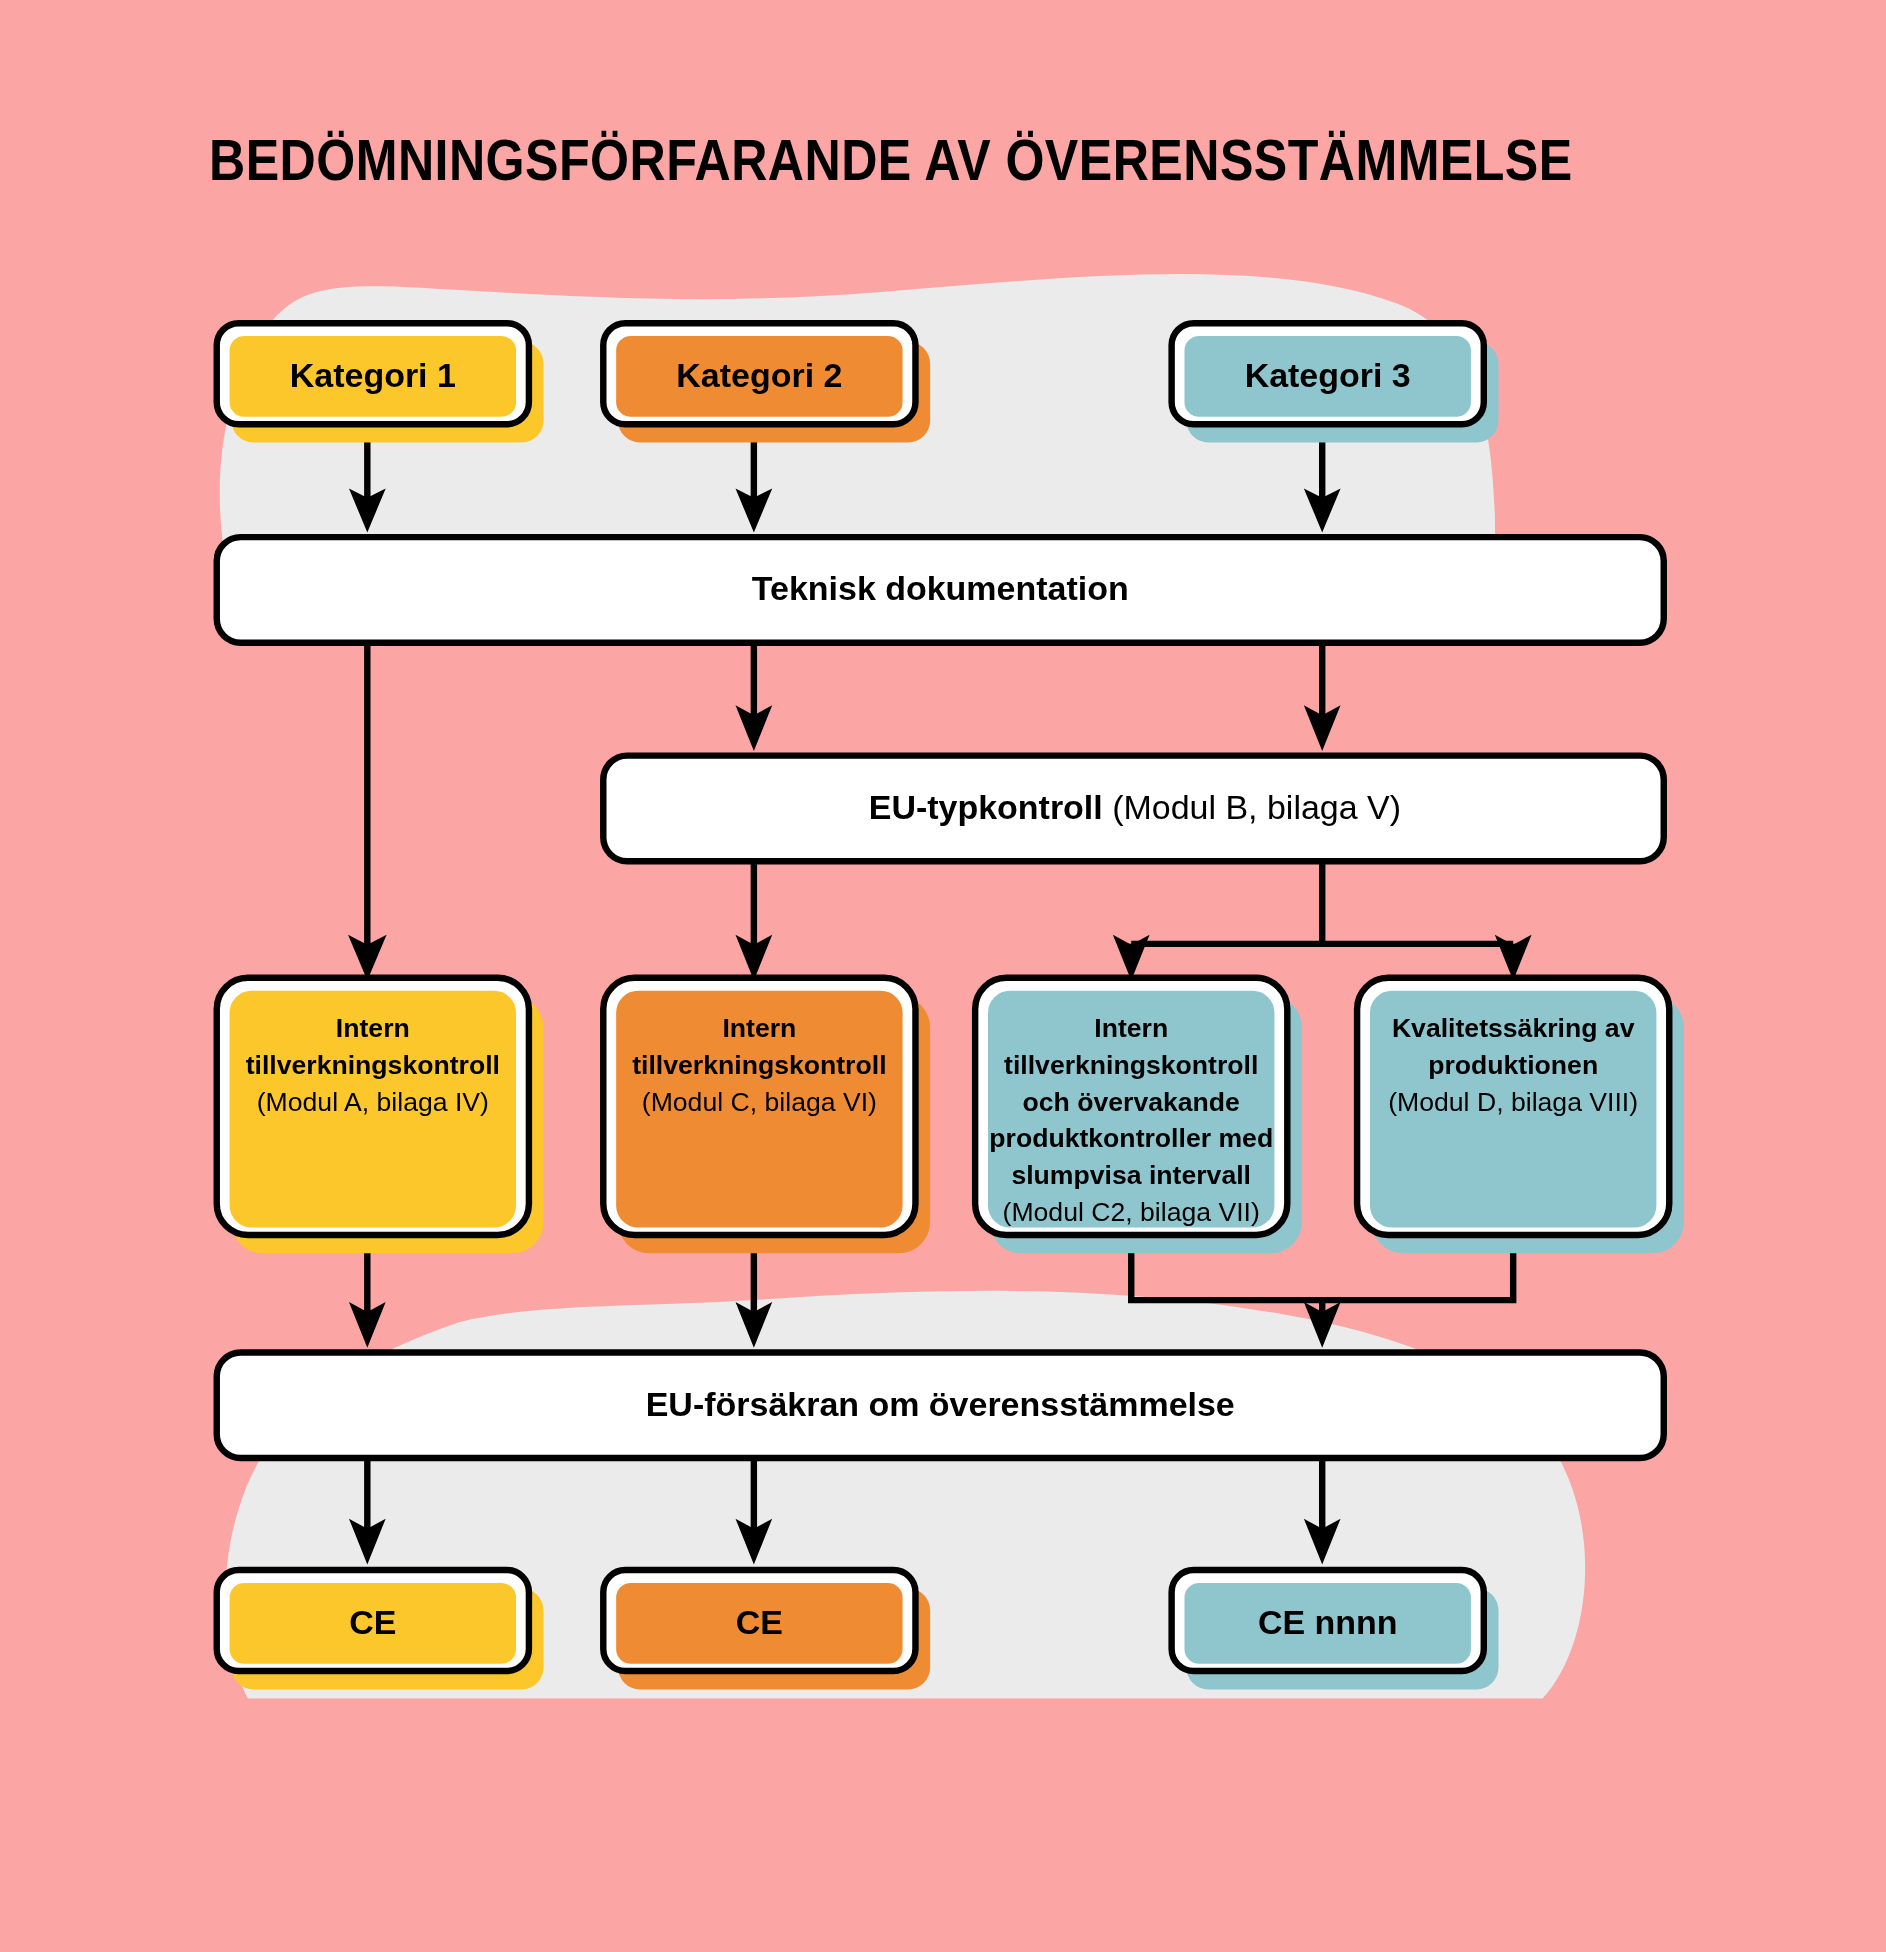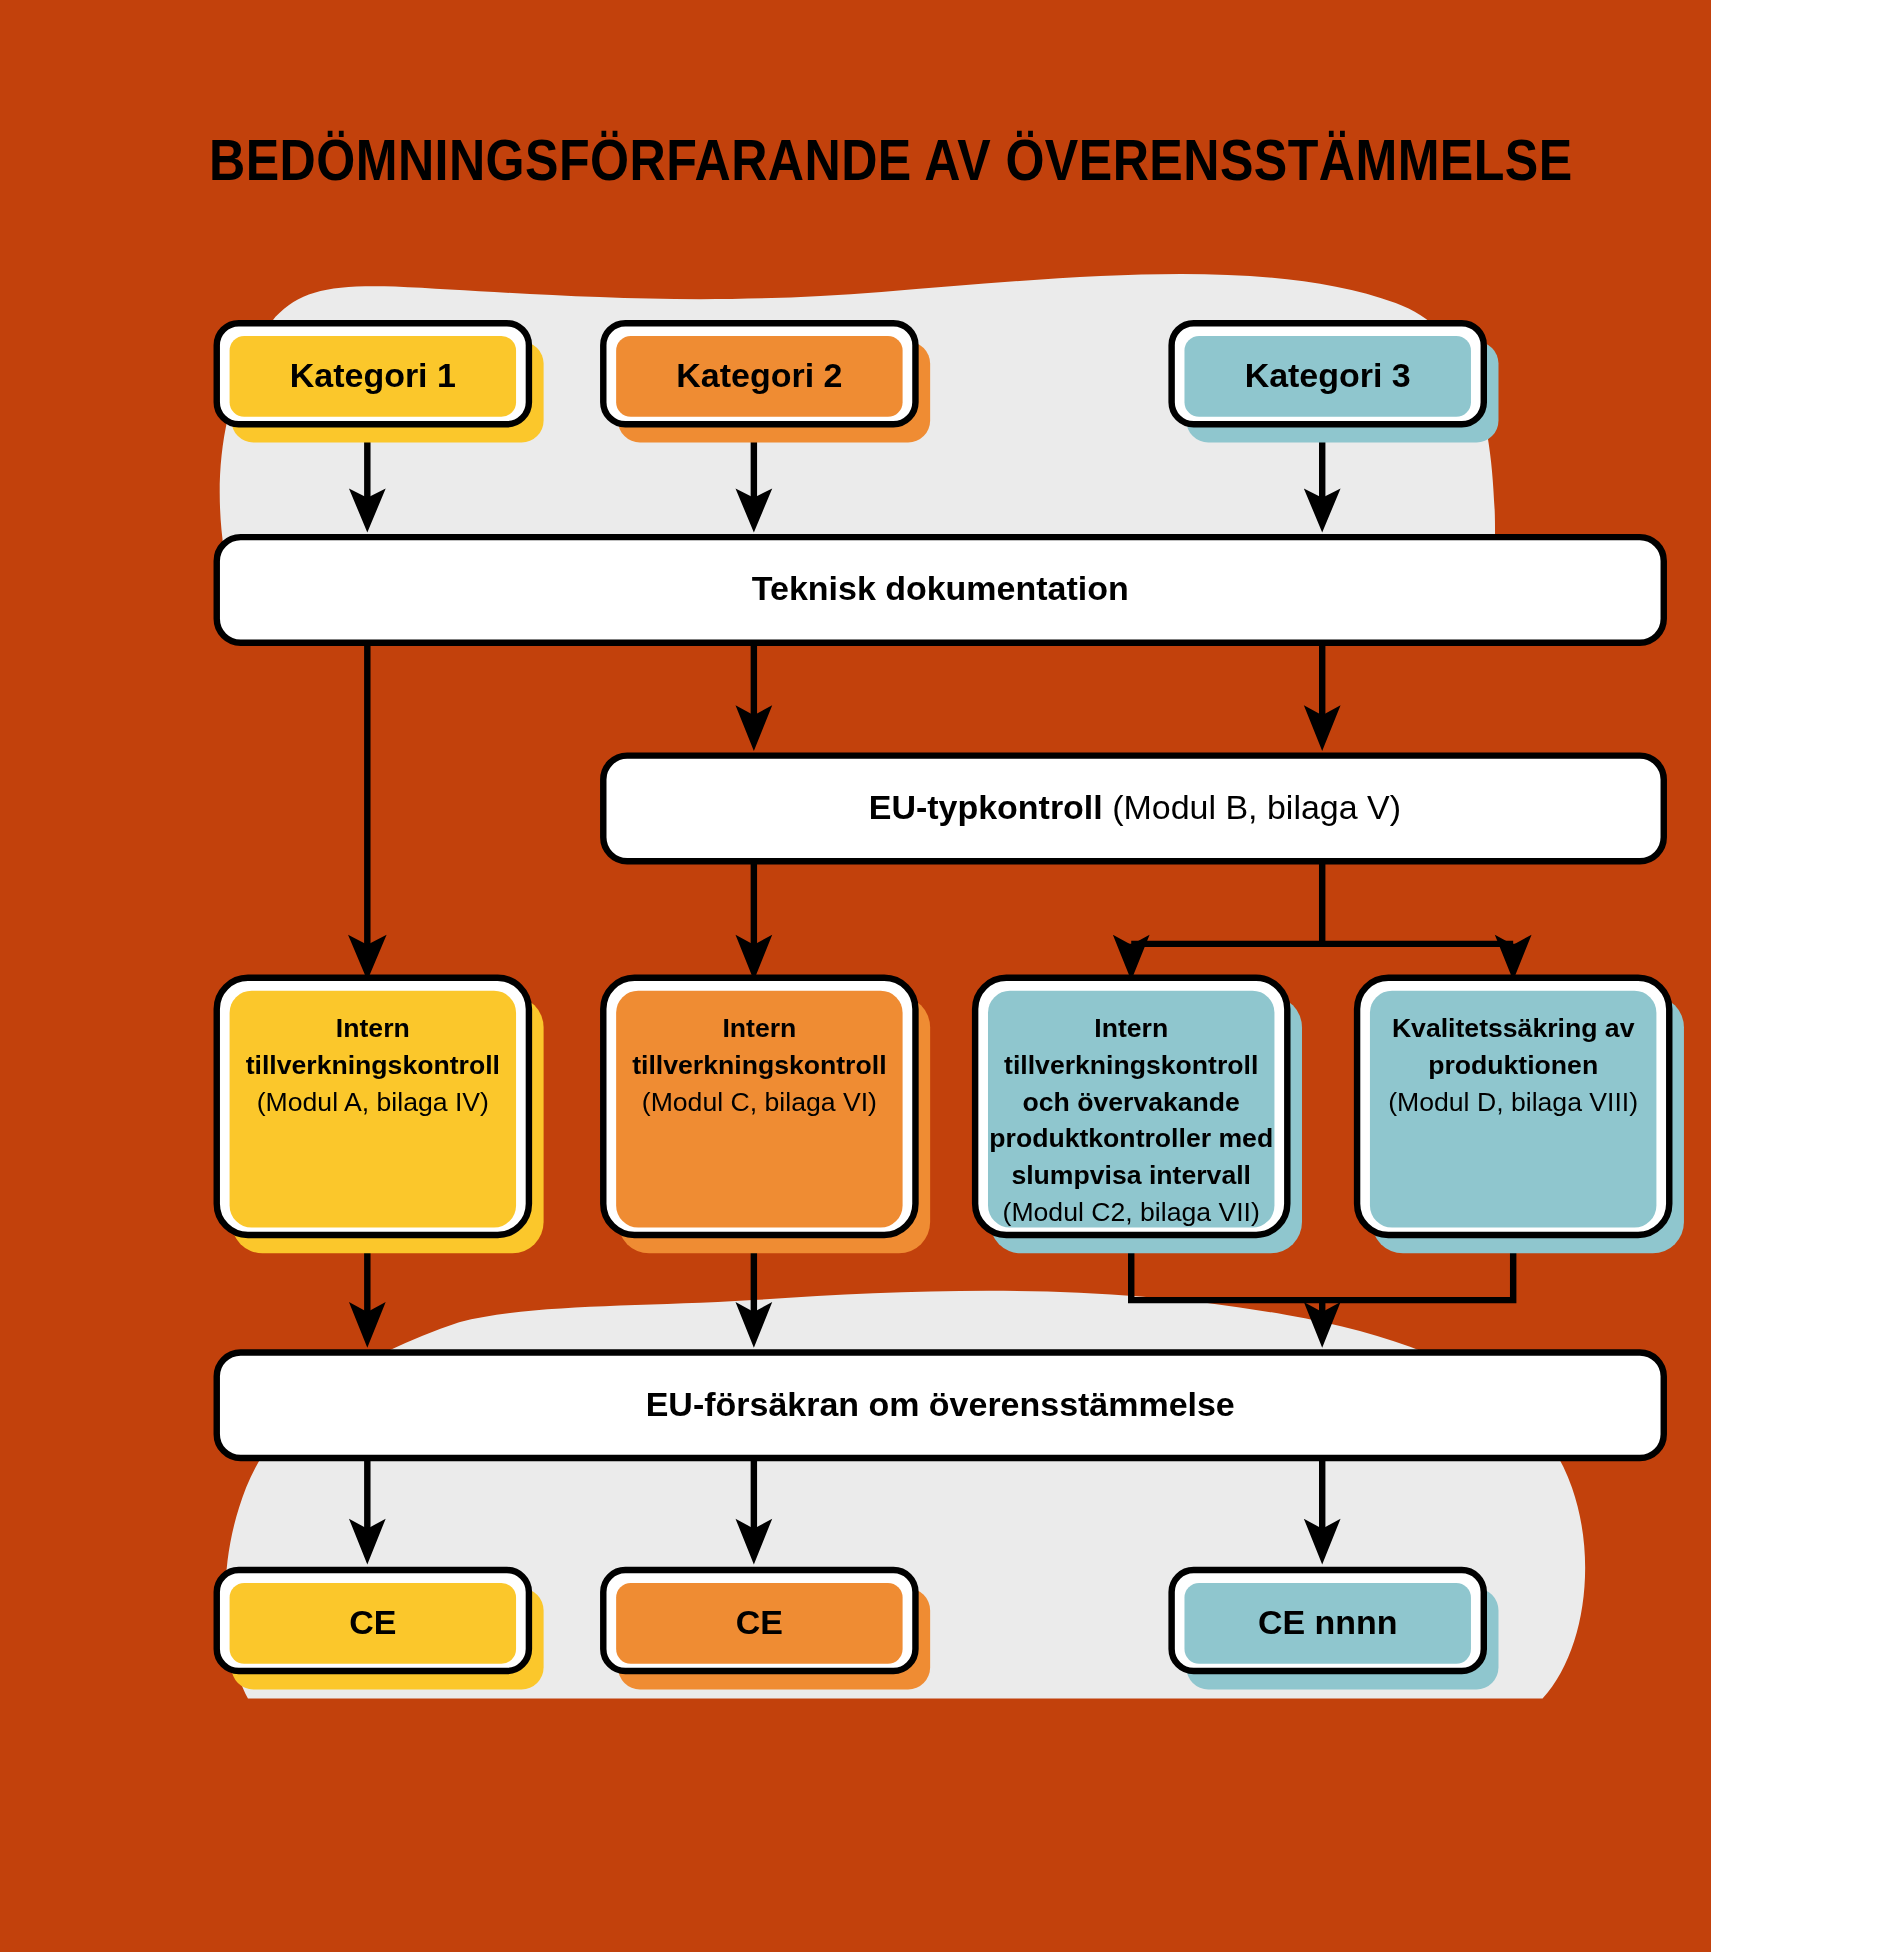--- a/index.html
+++ b/index.html
@@ -8,23 +8,23 @@
     background: #ffffff;
   }
   body {
     width: 1886px;
     height: 1952px;
     font-family: "Liberation Sans", sans-serif;
     overflow: hidden;
   }
   #page {
     position: relative;
-    width: 1711px;
+    width: 1886px;
     height: 1952px;
-    background: #c2410c;
+    background: #fca5a5;
   }
   #diagram-title {
     position: absolute;
     left: 209px;
     top: 127px;
     font-family: "Liberation Sans", sans-serif;
     font-weight: bold;
     font-size: 57px;
     letter-spacing: 0.5px;
     color: #000000;

